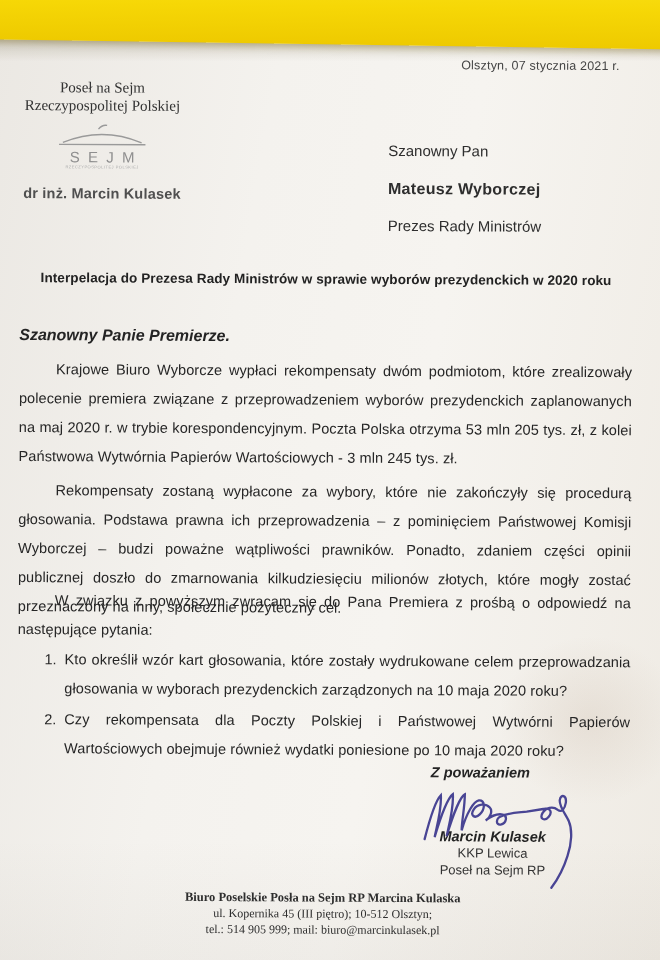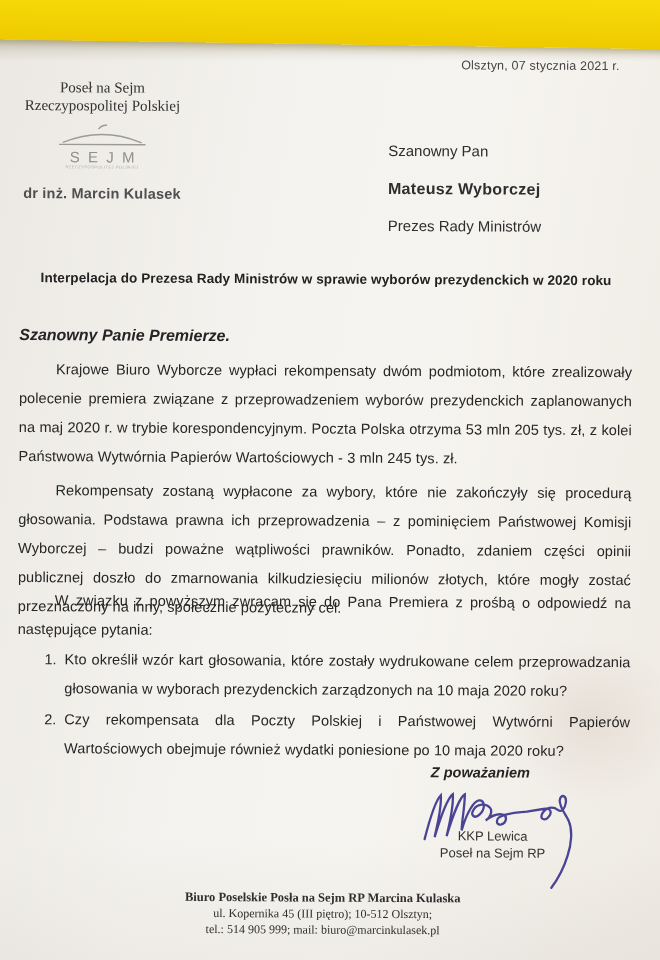--- a/index.html
+++ b/index.html
@@ -132,20 +132,21 @@
     <path d="M6,56 C12,32 18,16 22,12 C23,26 18,44 16,54 C23,30 30,14 34,11 C35,25 30,43 28,53
              C35,29 42,13 46,11 C46,25 43,37 43,47 C48,29 55,18 60,17 C66,16 67,25 61,31
              C56,36 51,32 55,26 C59,20 67,20 71,24 C74,27 72,34 67,37 C72,33 79,30 84,31
              C89,32 88,40 82,41 C77,42 77,35 82,33 C90,29 100,29 108,28 L126,25
              C131,24 134,28 130,33 C126,38 120,35 124,29 C127,24 134,22 139,26
              C143,29 146,25 147,19 C148,11 142,10 141,16 C140,22 146,29 150,37
              C154,46 153,60 149,72 C145,85 139,96 133,104" fill="none" stroke="#3f3b8f" stroke-width="2.3" stroke-linecap="round" opacity="0.95"></path>
   </svg>
 
   <div class="abs sig-names">
+    <div class="sig-name">Marcin Kulasek</div>
     <div class="sig-line">KKP Lewica</div>
     <div class="sig-line">Poseł na Sejm RP</div>
   </div>
 
   <div class="abs footer">
     <div class="f1">Biuro Poselskie Posła na Sejm RP Marcina Kulaska</div>
     <div class="f2">ul. Kopernika 45 (III piętro); 10-512 Olsztyn;</div>
     <div class="f3">tel.: 514 905 999; mail: biuro@marcinkulasek.pl</div>
   </div>
 

